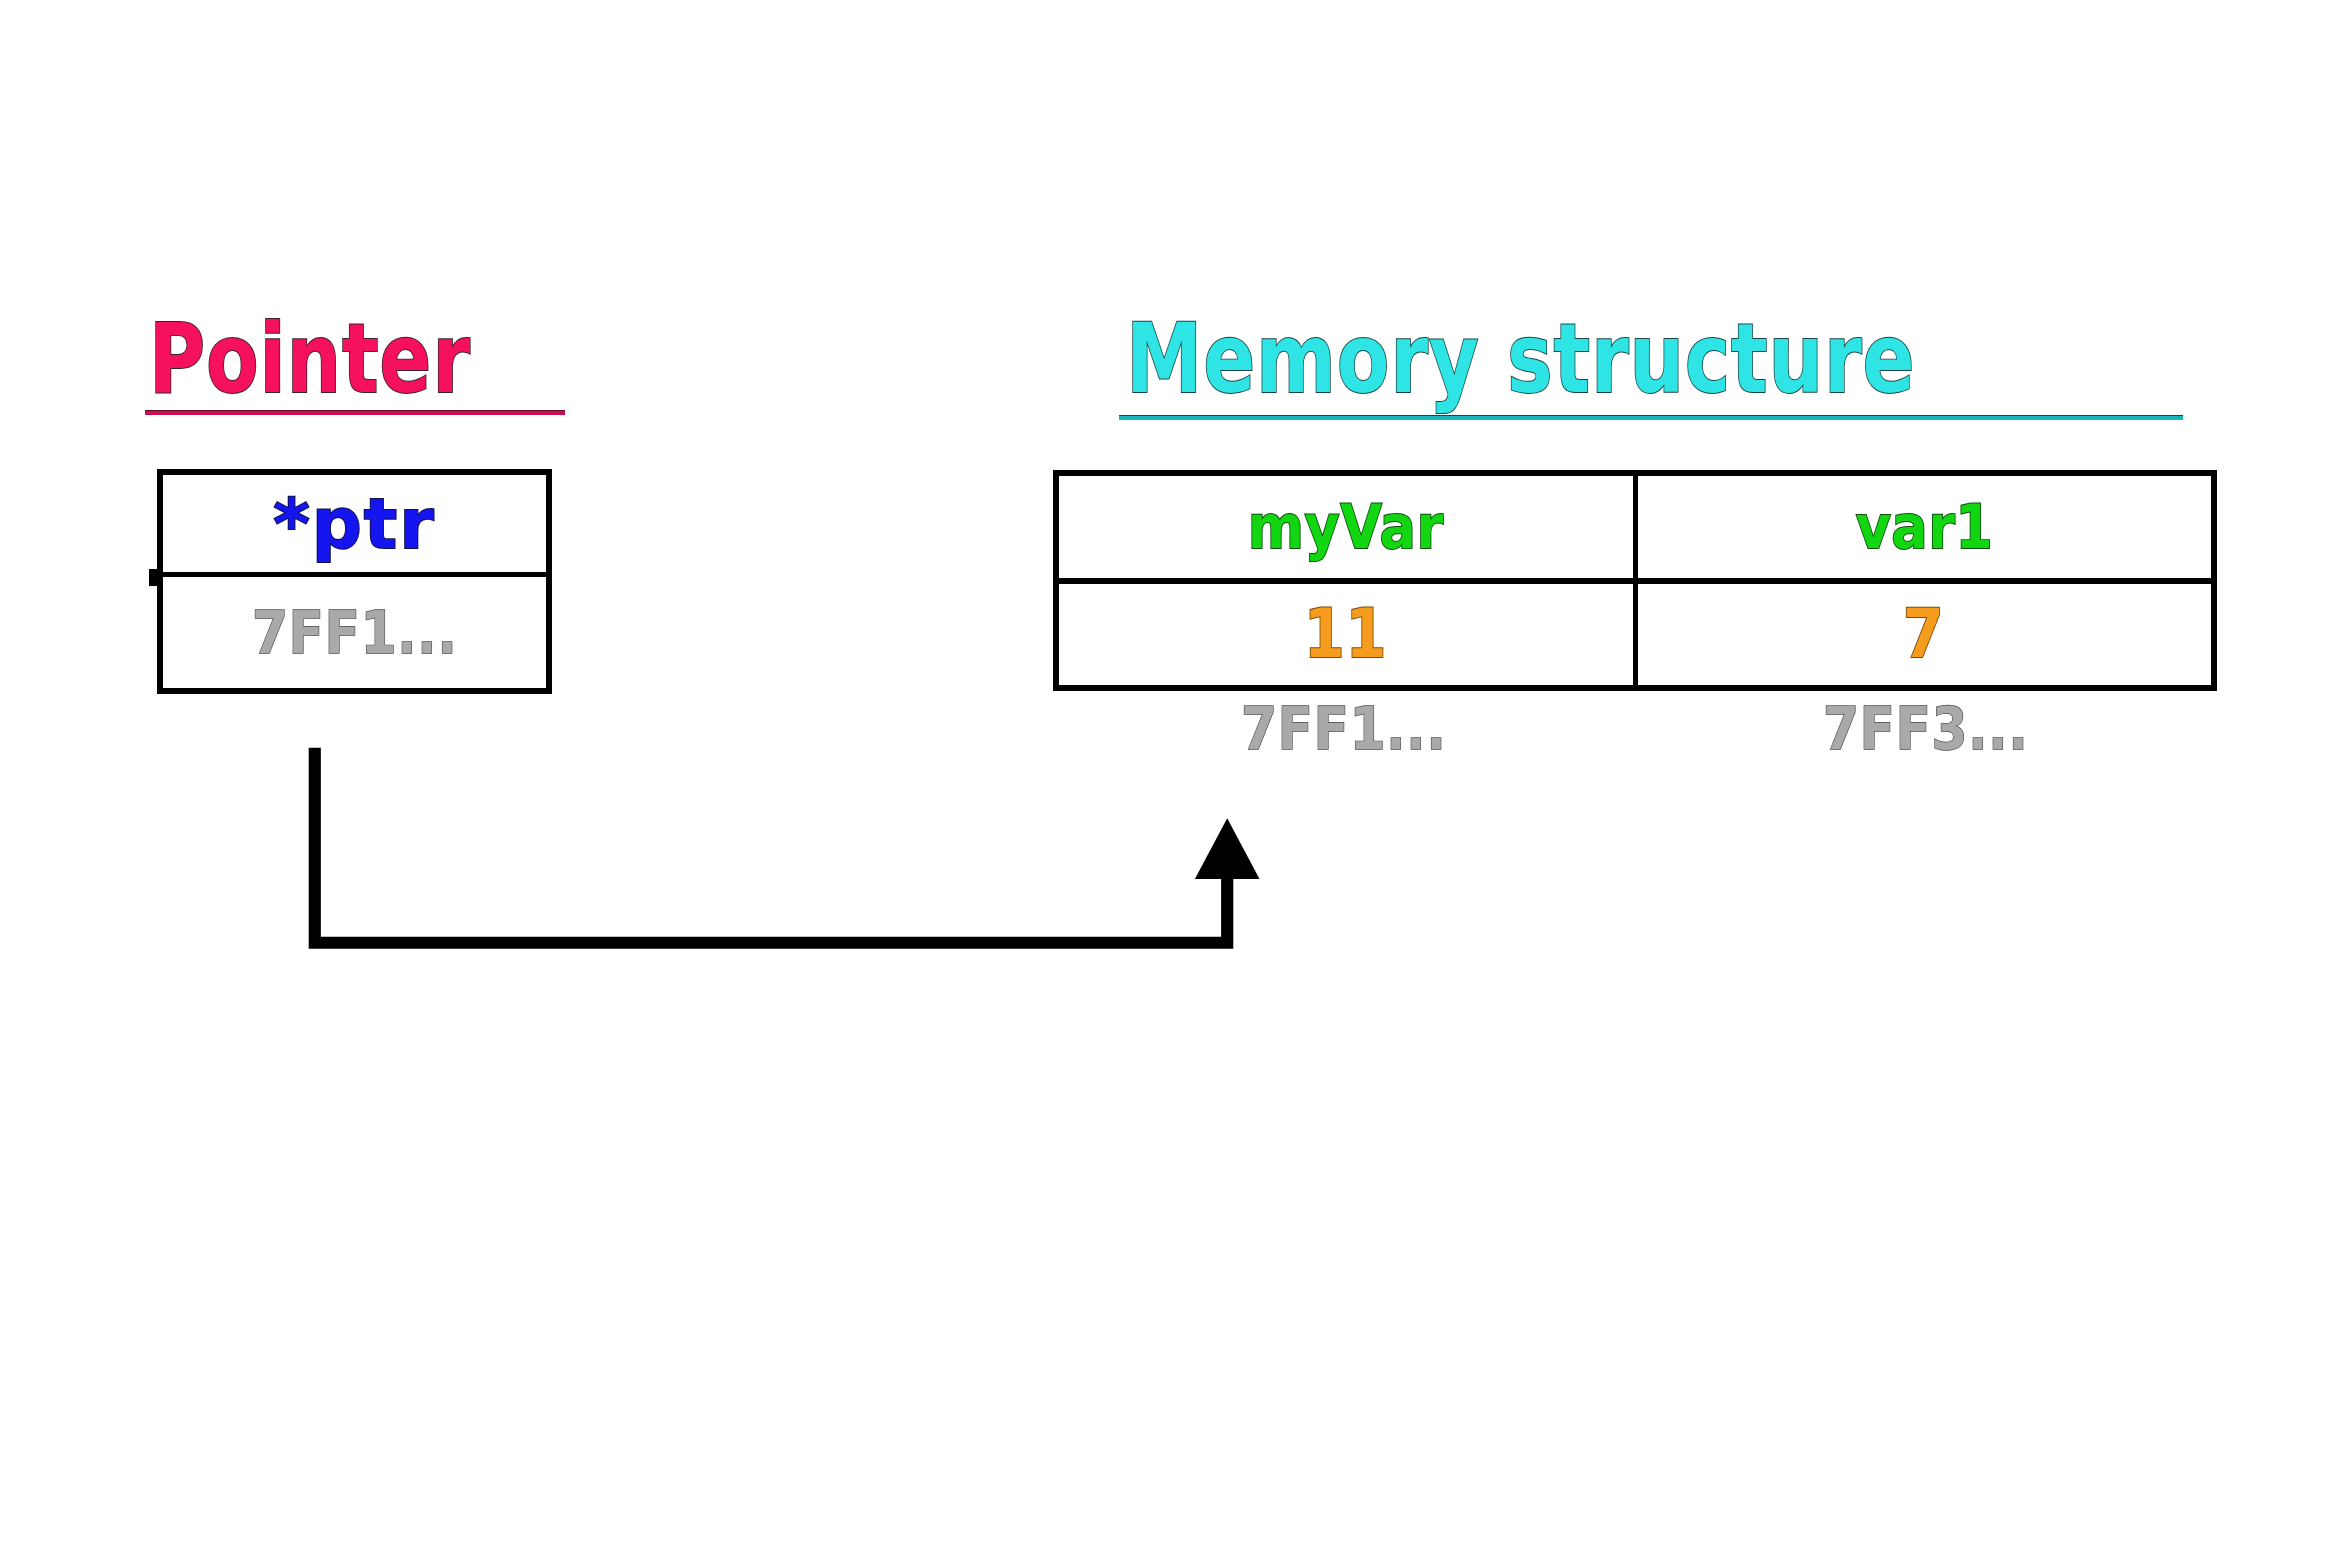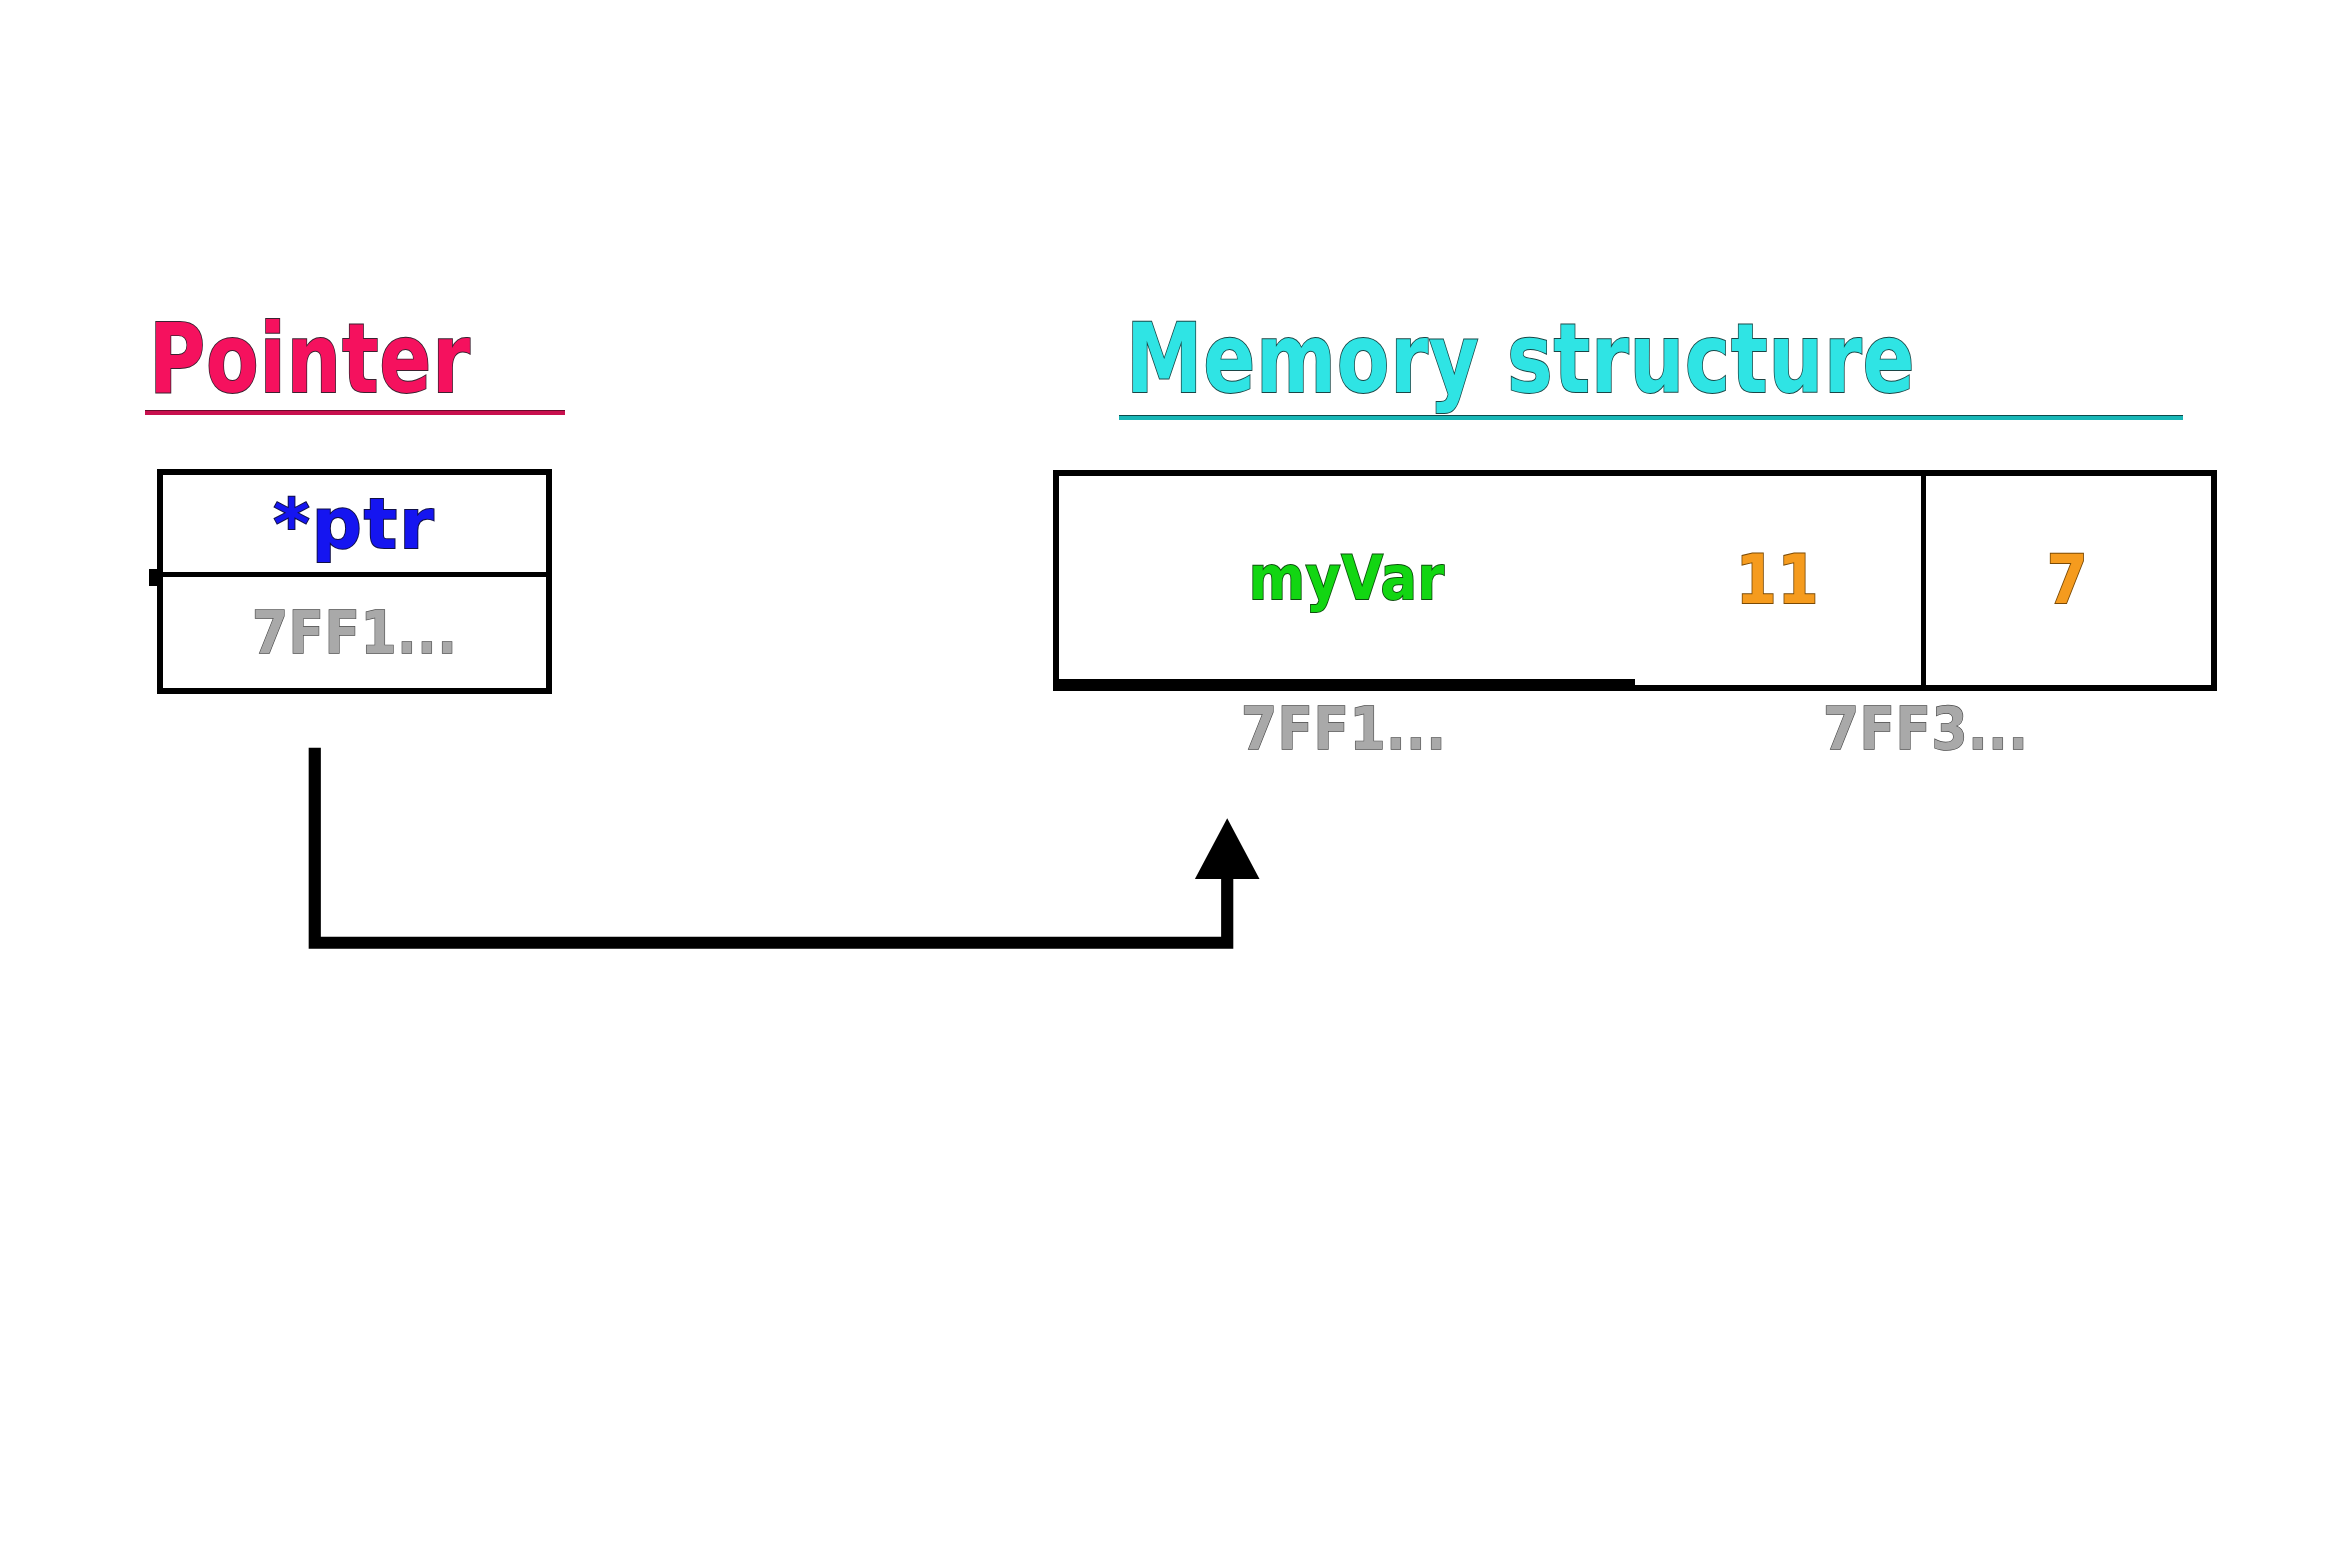--- a/index.html
+++ b/index.html
@@ -134,20 +134,21 @@
   #memory-table {
     position: absolute;
     left: 1053px;
     top: 468px;
     width: 1164px;
     height: 221px;
     box-sizing: border-box;
     border: 6px solid #000000;
     background: #ffffff;
     display: flex;
+    flex-direction: column;
     text-align: center;
   }
   .mem-row {
     display: flex;
     flex: 1 1 0;
   }
   #mem-header-row {
     border-bottom: 6px solid #000000;
   }
   .mem-cell {
@@ -230,20 +231,23 @@
   <div id="divider-nub"></div>
 
   <div class="title" id="memory-title">Memory structure</div>
   <div class="title-rule" id="memory-rule"></div>
 
   <div id="memory-table">
     <div class="mem-row" id="mem-header-row">
       <div class="mem-cell">
         <span class="mem-var">myVar</span>
       </div>
+      <div class="mem-cell">
+        <span class="mem-var">var1</span>
+      </div>
     </div>
     <div class="mem-row" id="mem-value-row">
       <div class="mem-cell">
         <span class="mem-val">11</span>
       </div>
       <div class="mem-cell">
         <span class="mem-val">7</span>
       </div>
     </div>
   </div>

